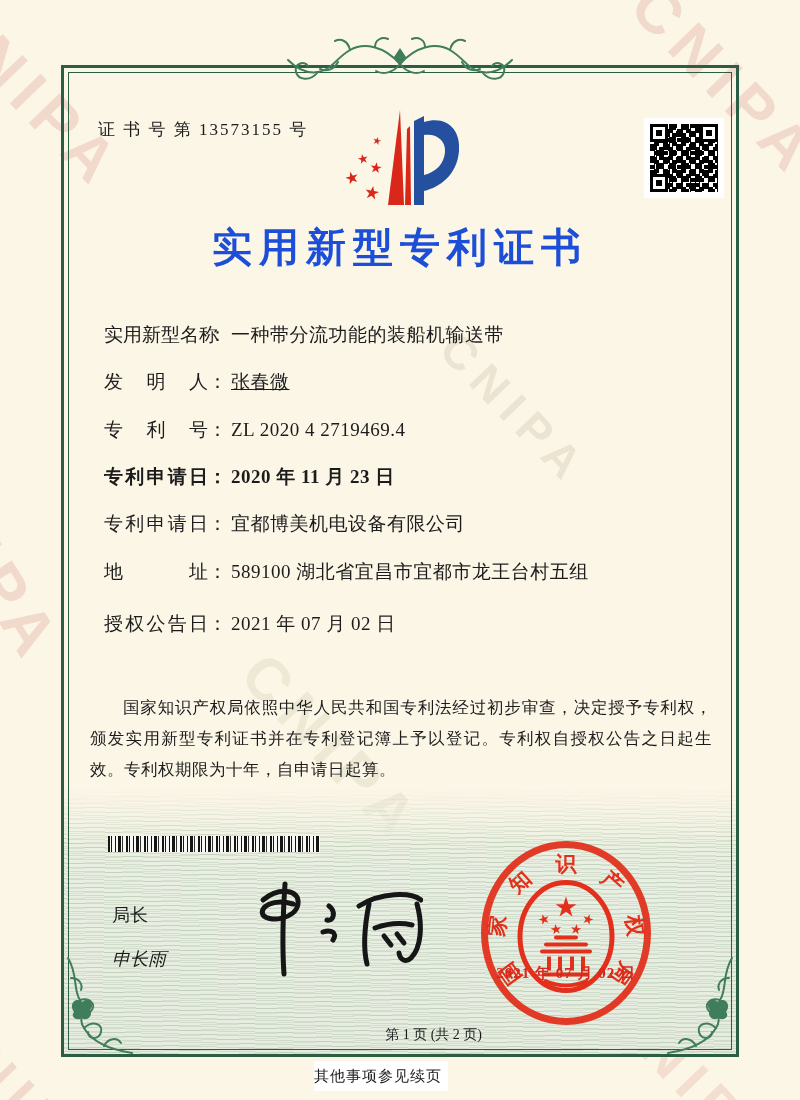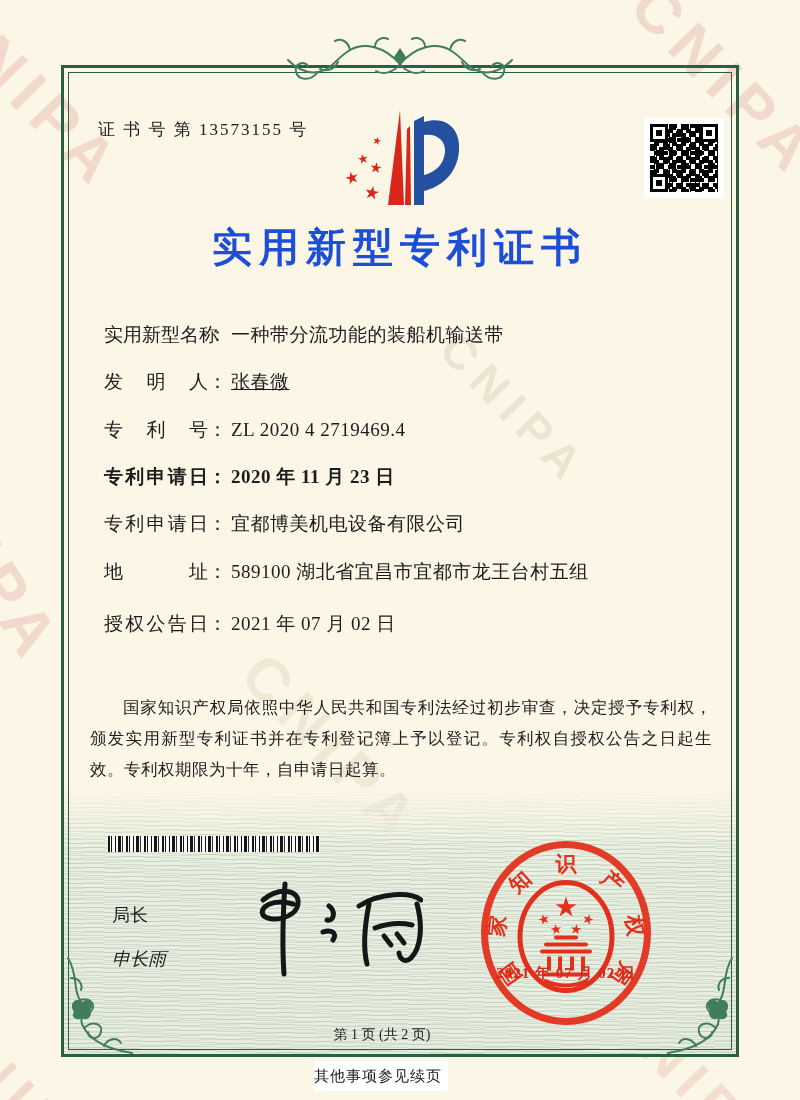--- a/index.html
+++ b/index.html
@@ -96,21 +96,21 @@
   .sc3{transform:translate(-50%,-50%) rotate(0deg)    translateY(-69px);}
   .sc4{transform:translate(-50%,-50%) rotate(42deg)   translateY(-69px);}
   .sc5{transform:translate(-50%,-50%) rotate(84deg)   translateY(-69px);}
   .sc6{transform:translate(-50%,-50%) rotate(126deg)  translateY(-69px);}
   .seal-emblem{position:absolute;left:50%;top:50%;transform:translate(-50%,-47%);}
   .seal-date{
     position:absolute;left:-15px;width:200px;top:123px;text-align:center;z-index:3;
     color:#d9271a;font-size:15px;font-weight:bold;letter-spacing:1px;white-space:nowrap;
   }
   
-  .page-indicator{position:absolute;left:282px;width:200px;top:1026px;text-align:center;font-size:14px;z-index:5;}
+  .page-indicator{position:absolute;left:282px;width:200px;top:1026px;text-align:right;font-size:14px;z-index:5;}
   .continuation{
     position:absolute;left:314px;top:1061px;width:134px;height:30px;background:#ffffff;z-index:5;
     text-align:left;font-size:15px;line-height:30px;letter-spacing:1px;
   }
   svg{display:block;}
 </style>
 </head>
 <body>
 
 <span class="wm wm-pink wm1">CNIPA</span>

